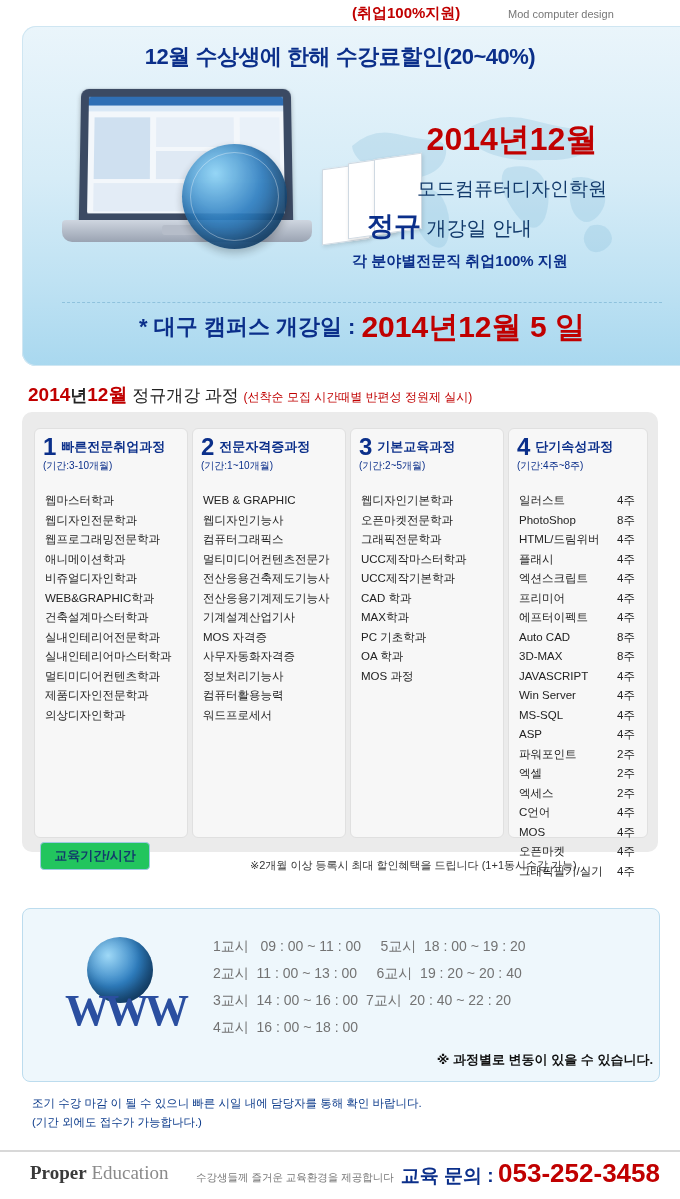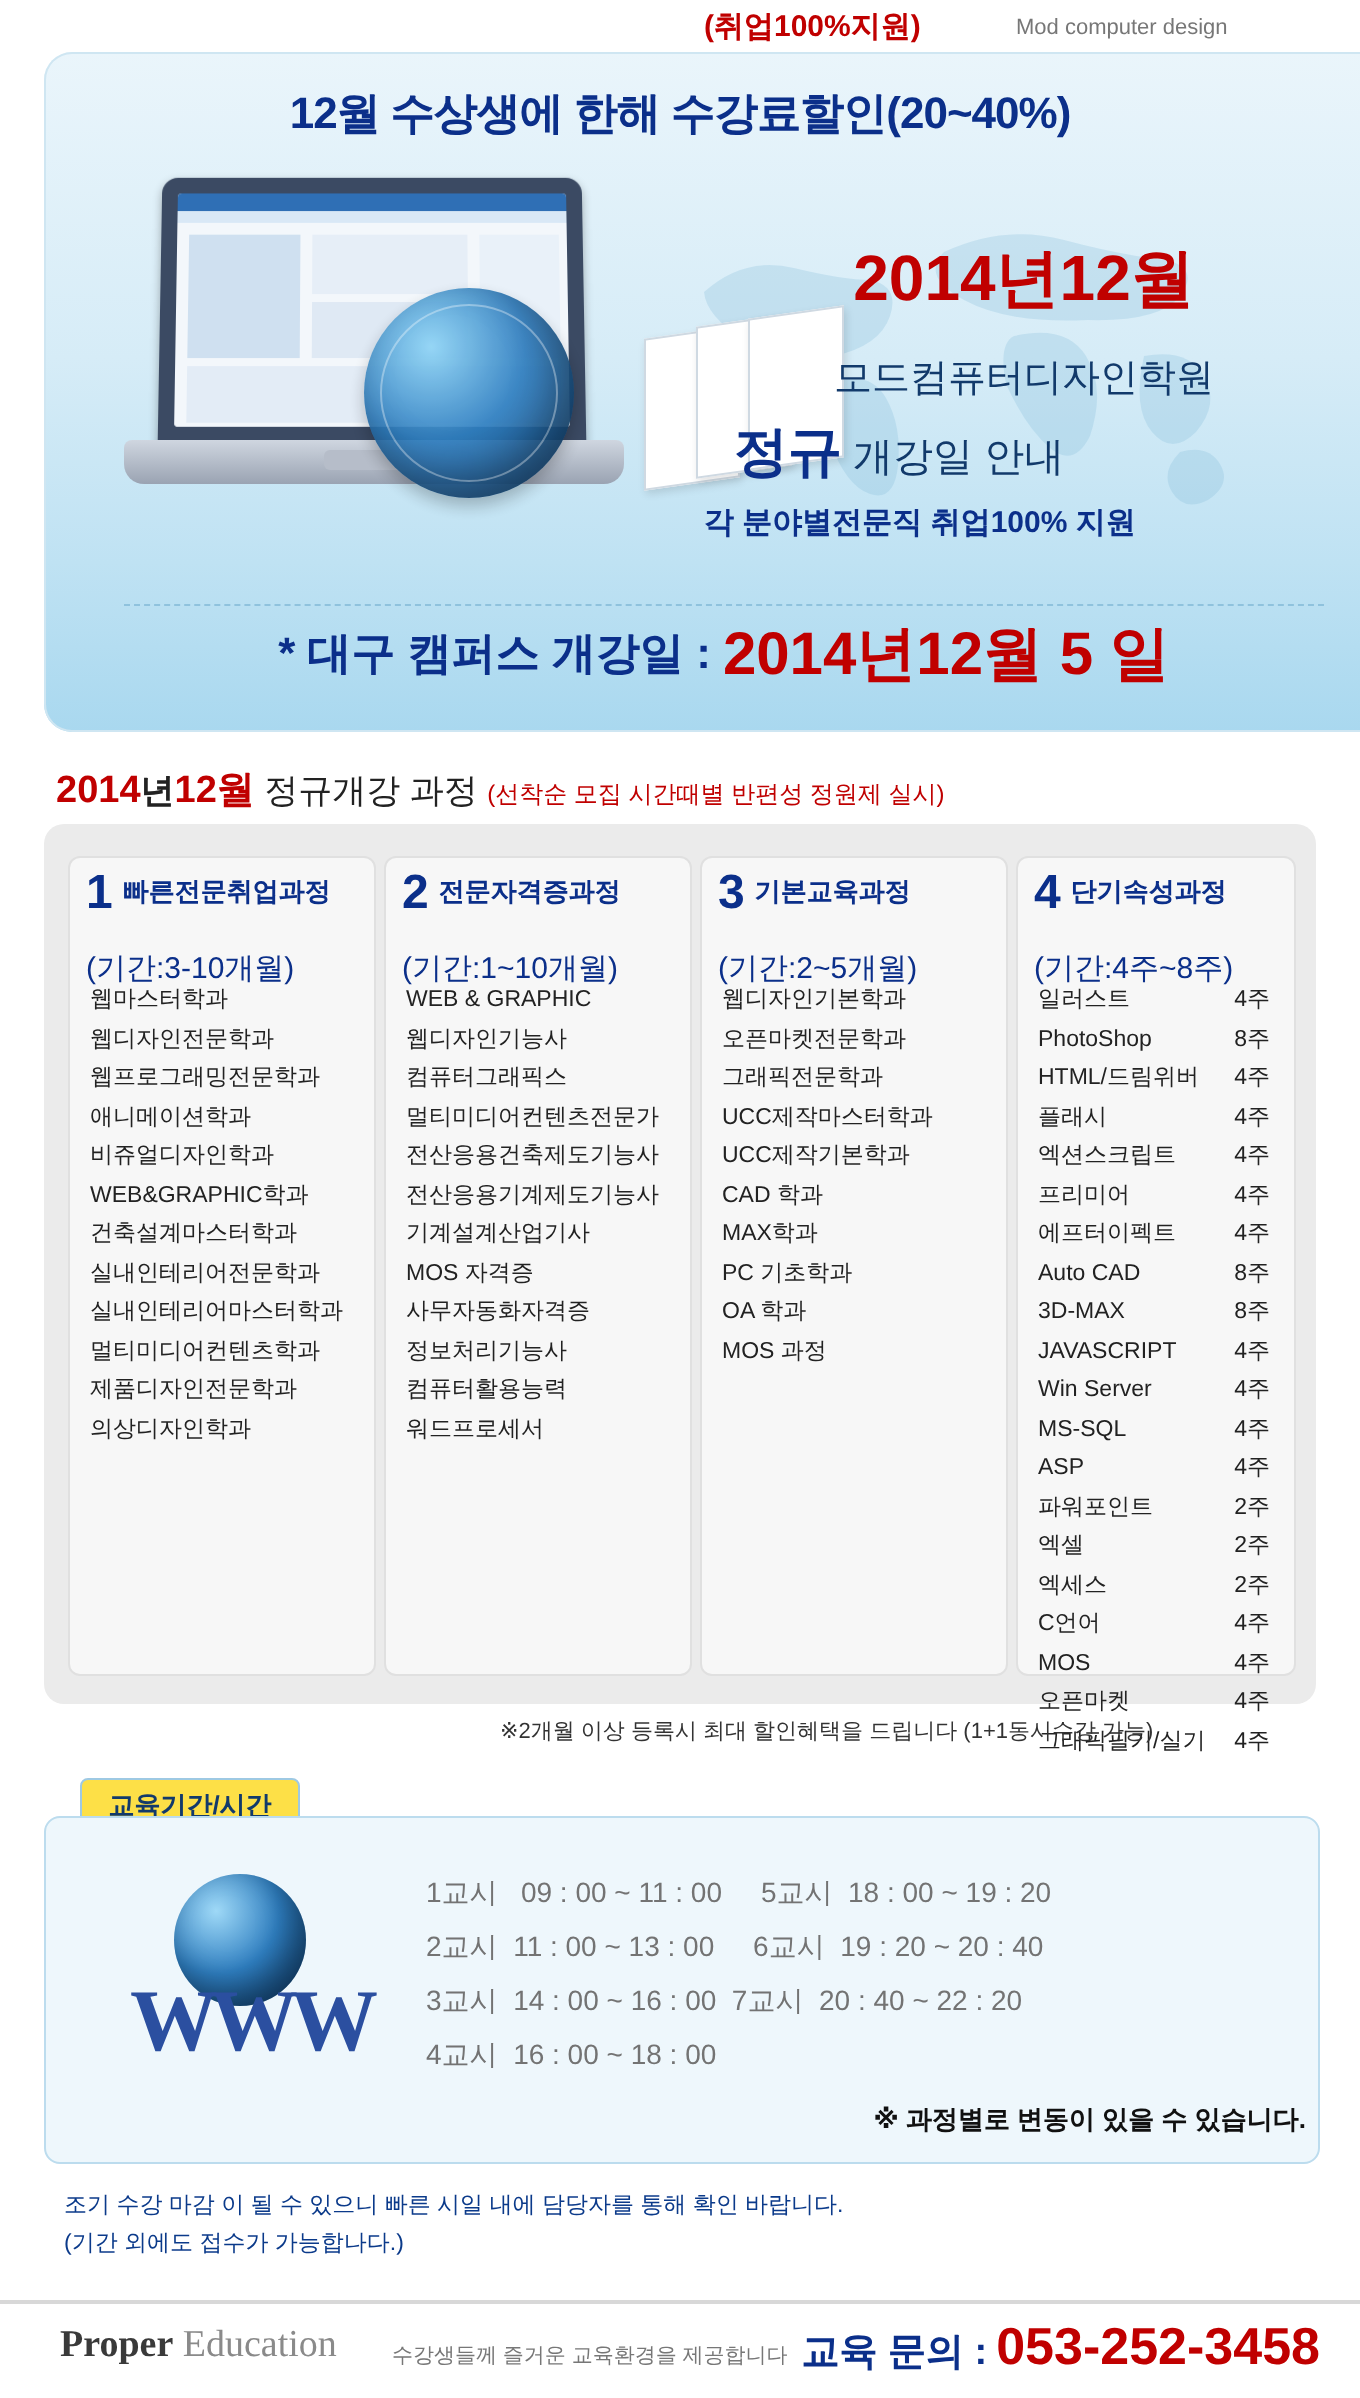--- a/index.html
+++ b/index.html
@@ -142,38 +142,38 @@
   .col.c3{left:328px;}
   .col.c4{left:486px;width:138px;}
   .col-head{
     position:absolute;left:8px;top:8px;right:6px;
     color:#0b2f8a;
   }
   .col-num{
     font-size:24px;font-weight:bold;color:#0b2f8a;float:left;margin-right:5px;line-height:20px;
   }
   .col-title{font-size:13px;font-weight:bold;color:#0b2f8a;}
-  .col-sub{font-size:15px;color:#0b2f8a;margin-top:20px;}
+  .col-sub{font-size:10px;color:#0b2f8a;margin-top:3px;}
   .col-list{
     position:absolute;left:10px;top:62px;right:6px;
     font-size:11.5px;color:#222;line-height:19.5px;
   }
   .col-list .li{white-space:nowrap;}
   .col4-list .li{display:flex;justify-content:space-between;padding-right:6px;}
   .col4-list .wk{color:#222;}
 
   .disc-note{
     position:absolute;left:250px;top:858px;width:420px;text-align:left;
     font-size:11px;color:#333;
   }
 
   
   .sched-tag{
-    position:absolute;left:40px;top:889px;width:108px;height:26px;
-    background:#fde047;border:1px solid #9ec9e3;border-radius:4px;
+    position:absolute;left:40px;top:842px;width:108px;height:26px;
+    background:#22c55e;border:1px solid #9ec9e3;border-radius:4px;
     display:flex;align-items:center;justify-content:center;
     font-size:13px;font-weight:bold;color:#123a6b;
   }
   .sched-box{
     position:absolute;left:22px;top:908px;width:636px;height:172px;
     background:#eef7fc;border:1px solid #bcdcee;border-radius:8px;
   }
   .www{
     position:absolute;left:42px;top:28px;width:110px;height:110px;
     text-align:center;

